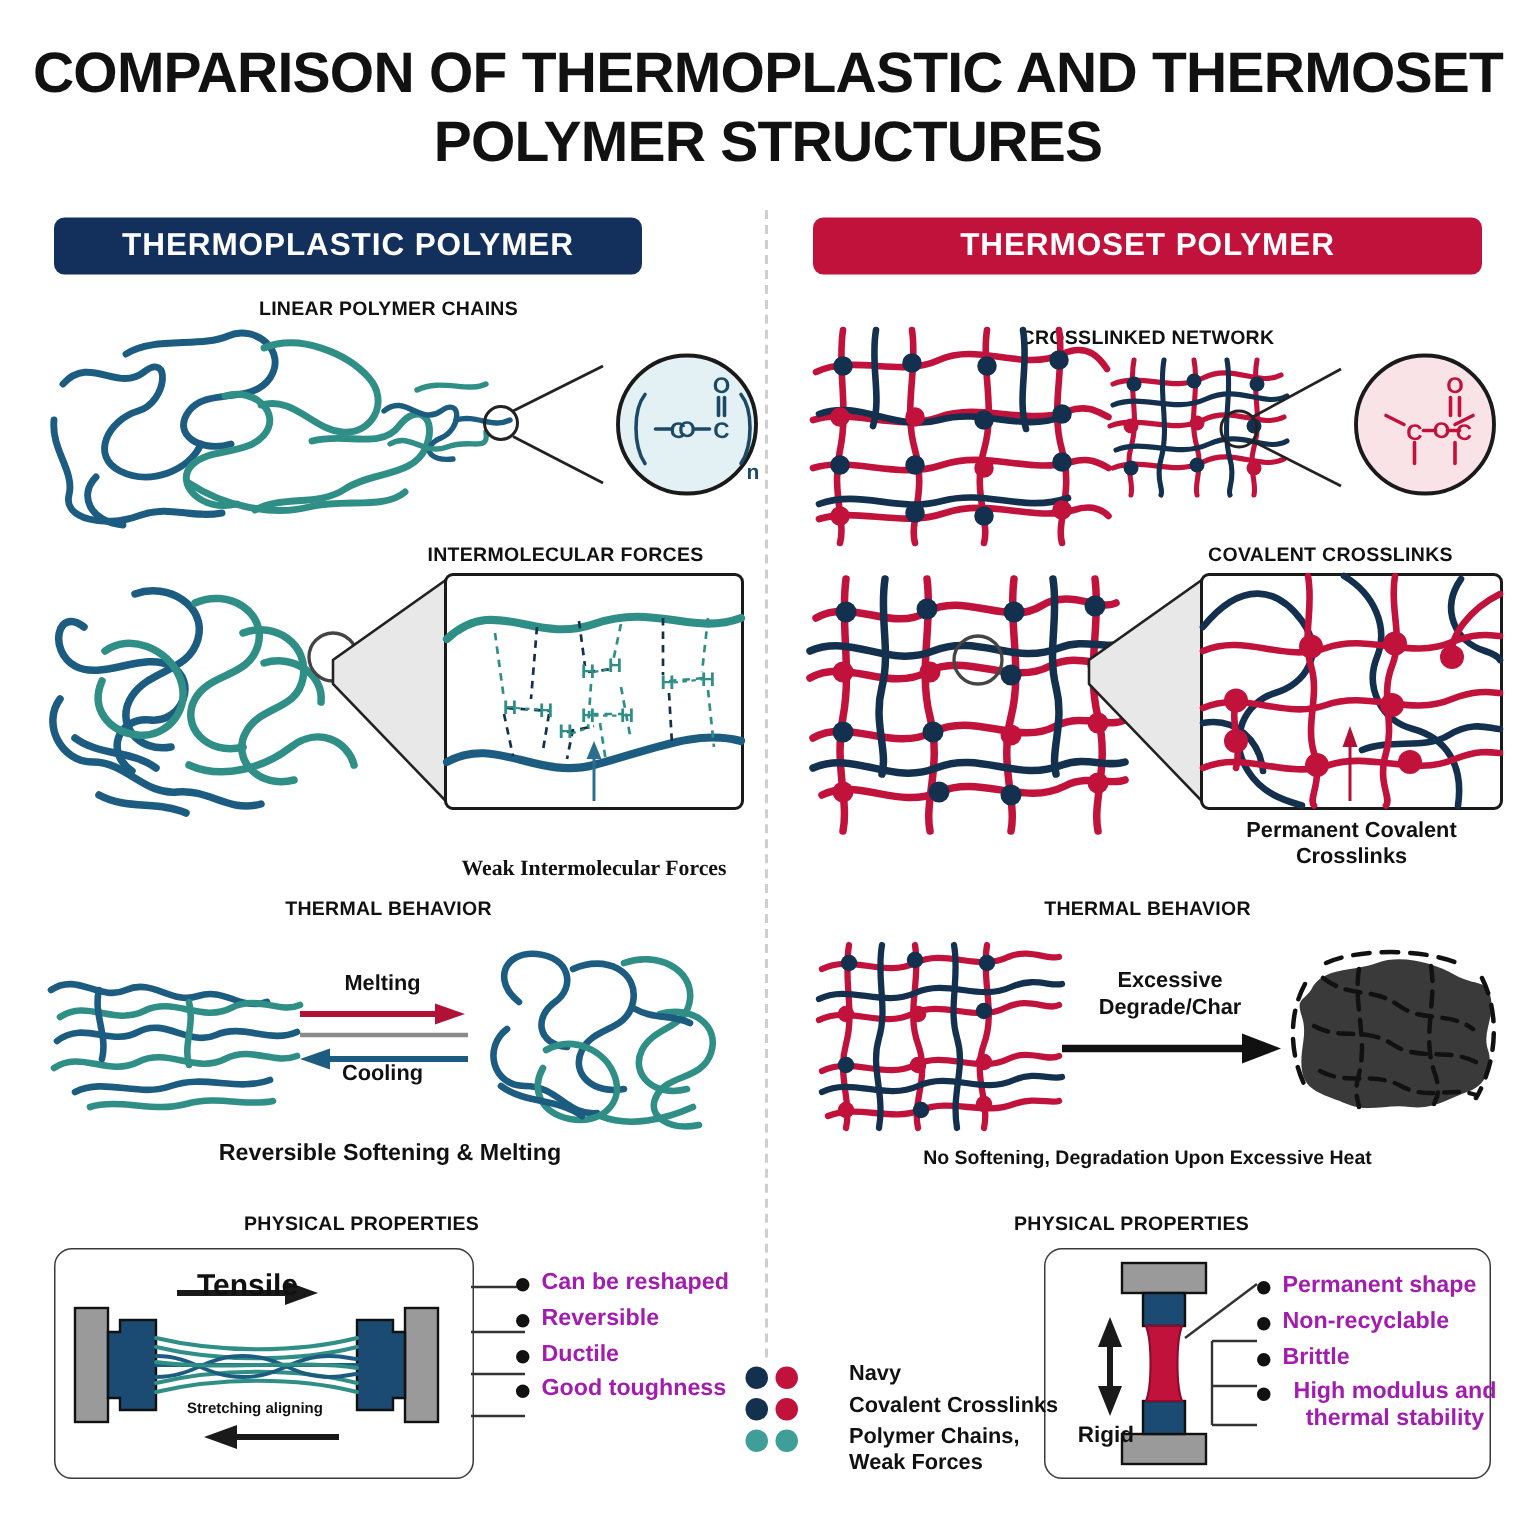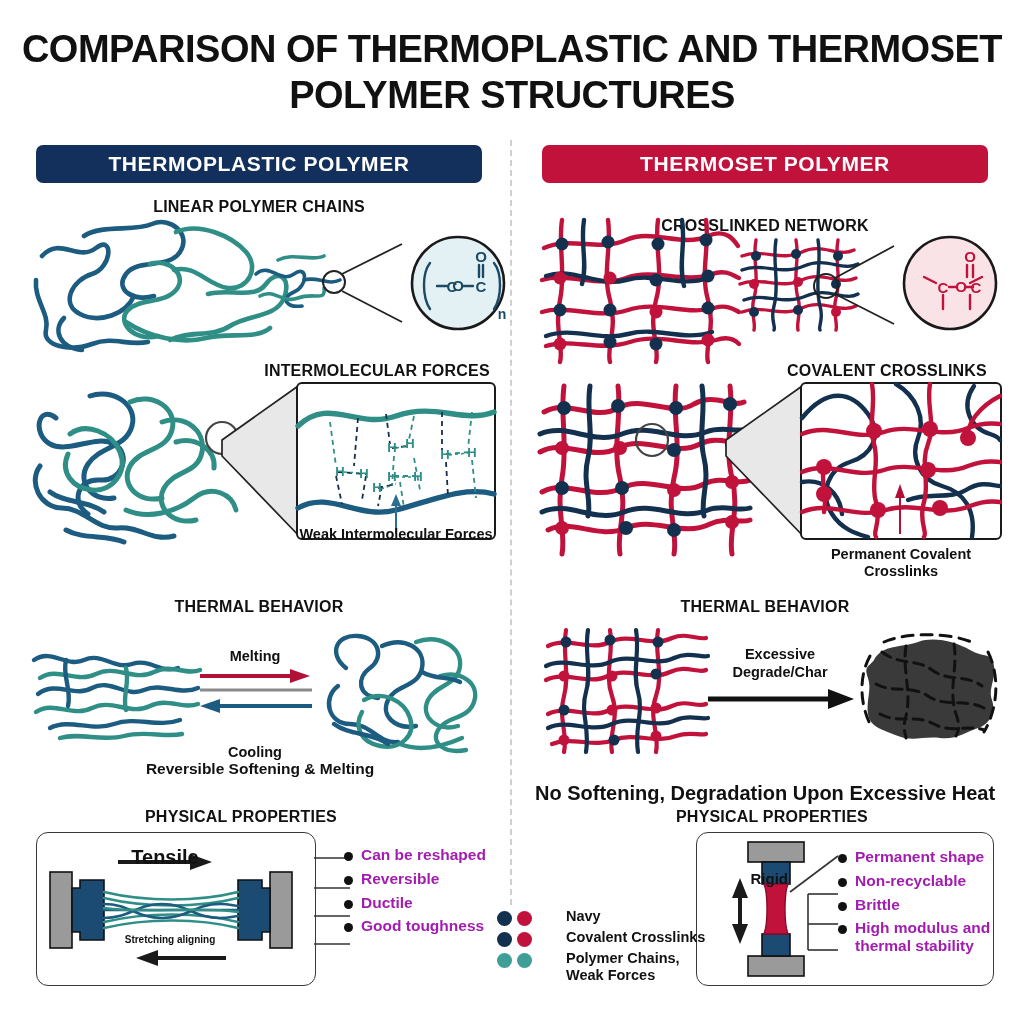--- a/index.html
+++ b/index.html
@@ -21,27 +21,27 @@
     line-height:1.22;color:#111111;
     text-transform:uppercase;
   }
 
   
   .banner{
     position:absolute;height:38px;border-radius:7px;
     display:flex;align-items:center;justify-content:center;
     color:#ffffff;font-weight:bold;font-size:21px;letter-spacing:.6px;
   }
-  .banner.left{left:36px;top:145px;width:446px;background:#13305c;}
+  .banner.left{left:36px;top:145px;width:392px;background:#13305c;}
   .banner.right{left:542px;top:145px;width:446px;background:#c1123c;}
 
   
   .sec-h{
     position:absolute;text-align:center;
-    font-weight:bold;font-size:16px;color:#111;letter-spacing:.2px;
+    font-weight:bold;font-size:13px;color:#111;letter-spacing:.2px;
   }
 
   
   .divider{
     position:absolute;left:510px;top:140px;width:0;height:765px;
     border-left:2px dashed #cfcfcf;
   }
 
   
   .cap{
@@ -294,21 +294,21 @@
       <line x1="100" y1="95" x2="118" y2="95"></line>
       <line x1="153" y1="73" x2="172" y2="71"></line>
       <line x1="85" y1="107" x2="97" y2="103"></line>
     </g>
 
     <g>
       <line x1="100" y1="152" x2="100" y2="118" stroke="#2b6e8f" stroke-width="2"></line>
       <polygon points="100,112 95,124 105,124" fill="#2b6e8f"></polygon>
     </g>
   </svg>
-  <div class="cap" style="left:296px;top:526px;width:200px;">
+  <div class="cap" style="left:296px;top:571px;width:200px;font-family:Liberation Serif, serif;">
     <span>Weak Intermolecular Forces</span>
   </div>
 
   <div class="sec-h" style="left:768px;top:362px;width:238px;">COVALENT CROSSLINKS</div>
 
   <svg class="abs" style="left:534px;top:382px;" width="250" height="175">
     <g fill="none" stroke-linecap="round" stroke-width="5">
       <path stroke="#c1123c" d="M10,30 C34,16 60,40 84,26 C108,12 138,36 160,22 C180,10 198,26 210,20"></path>
       <path stroke="#c1123c" d="M6,70 C30,56 58,80 84,66 C110,52 140,76 166,62 C186,52 202,66 214,58"></path>
       <path stroke="#c1123c" d="M8,110 C32,96 60,120 88,106 C116,92 144,116 170,102 C188,93 204,104 216,98"></path>
@@ -398,21 +398,21 @@
   </svg>
 
   <div class="cap" style="left:200px;top:648px;width:110px;">Melting</div>
   <svg class="abs" style="left:198px;top:668px;" width="116" height="50">
     <line x1="2" y1="8" x2="96" y2="8" stroke="#b11137" stroke-width="4"></line>
     <polygon points="112,8 92,1 92,15" fill="#b11137"></polygon>
     <line x1="2" y1="22" x2="114" y2="22" stroke="#8a8a8a" stroke-width="3"></line>
     <line x1="18" y1="38" x2="114" y2="38" stroke="#1c5c80" stroke-width="4"></line>
     <polygon points="2,38 22,31 22,45" fill="#1c5c80"></polygon>
   </svg>
-  <div class="cap" style="left:200px;top:708px;width:110px;margin-top:36px;">Cooling</div>
+  <div class="cap" style="left:200px;top:708px;width:110px;">Cooling</div>
 
   <svg class="abs" style="left:320px;top:632px;" width="170" height="125">
     <g fill="none" stroke-linecap="round" stroke-width="4.4">
       <path stroke="#1c5c80" d="M26,36 C8,22 16,2 38,4 C60,6 64,26 50,36 C36,46 38,64 58,66"></path>
       <path stroke="#1c5c80" d="M18,54 C2,66 8,92 30,92 C52,92 58,112 78,110"></path>
       <path stroke="#1c5c80" d="M62,14 C84,4 106,16 102,36 C98,56 76,52 68,68 C60,84 76,98 96,94"></path>
       <path stroke="#2f8f86" d="M96,10 C118,2 142,14 140,34 C138,54 116,52 108,68 C100,84 116,100 138,94"></path>
       <path stroke="#2f8f86" d="M120,44 C142,38 160,52 154,70 C148,88 126,84 118,98 C110,112 126,122 146,118"></path>
       <path stroke="#2f8f86" d="M44,68 C62,58 84,68 90,86 C96,104 80,118 60,114 C40,110 34,94 42,80"></path>
       <path stroke="#1c5c80" d="M14,92 C30,104 52,100 68,112"></path>
@@ -475,21 +475,21 @@
       <path d="M46,10 C42,34 52,56 46,80 C42,94 46,98 46,102"></path>
       <path d="M94,8 C98,32 88,54 96,78 C102,94 96,98 96,100"></path>
     </g>
     <g stroke="#111" stroke-width="3" fill="none" stroke-dasharray="11,8" stroke-linecap="round">
       <path d="M10,20 C-2,42 0,70 12,92"></path>
       <path d="M128,16 C140,40 138,72 124,96"></path>
       <path d="M24,6 C46,-4 92,-4 116,8"></path>
     </g>
   </svg>
 
-  <div class="cap" style="left:530px;top:781px;width:470px;font-size:20px;">No Softening, Degradation Upon Excessive Heat</div>
+  <div class="cap" style="left:530px;top:764px;width:470px;font-size:13px;">No Softening, Degradation Upon Excessive Heat</div>
 
   <div class="sec-h" style="left:36px;top:808px;width:410px;">PHYSICAL PROPERTIES</div>
 
   <div class="propbox" style="left:36px;top:832px;width:278px;height:152px;"></div>
 
   <svg class="abs" style="left:46px;top:842px;" width="262" height="134">
 
     <rect x="4" y="30" width="22" height="76" fill="#9a9a9a" stroke="#111" stroke-width="1.6"></rect>
     <rect x="224" y="30" width="22" height="76" fill="#9a9a9a" stroke="#111" stroke-width="1.6"></rect>
 
@@ -555,34 +555,34 @@
     <rect x="48" y="94" width="28" height="22" fill="#1b4a72" stroke="#111" stroke-width="1.6"></rect>
     <path d="M50,44 C54,54 54,84 50,94 L74,94 C70,84 70,54 74,44 Z" fill="#c1123c" stroke="#8d0c2c" stroke-width="1.4"></path>
 
     <g>
       <line x1="26" y1="48" x2="26" y2="94" stroke="#1a1a1a" stroke-width="4"></line>
       <polygon points="26,38 18,58 34,58" fill="#1a1a1a"></polygon>
       <polygon points="26,104 18,84 34,84" fill="#1a1a1a"></polygon>
     </g>
   </svg>
 
-  <div class="cap" style="left:696px;top:870px;width:60px;font-size:15px;text-align:right;padding-left:32px;">Rigid</div>
+  <div class="cap" style="left:696px;top:948px;width:60px;font-size:15px;text-align:right;">Rigid</div>
 
   <svg class="abs" style="left:790px;top:846px;" width="50" height="112">
     <g stroke="#333" stroke-width="1.6" fill="none">
       <line x1="0" y1="46" x2="48" y2="10"></line>
       <line x1="18" y1="48" x2="48" y2="48"></line>
       <line x1="18" y1="48" x2="18" y2="78"></line>
       <line x1="18" y1="78" x2="48" y2="78"></line>
       <line x1="18" y1="78" x2="18" y2="104"></line>
       <line x1="18" y1="104" x2="48" y2="104"></line>
     </g>
   </svg>
 
-  <div class="bul" style="left:838px;top:848px;">
+  <div class="bul" style="left:838px;top:848px;text-align:center;">
     <div class="row">
       <span class="dot"></span>
       <span class="txt">Permanent shape</span>
     </div>
     <div class="row">
       <span class="dot"></span>
       <span class="txt">Non-recyclable</span>
     </div>
     <div class="row">
       <span class="dot"></span>

